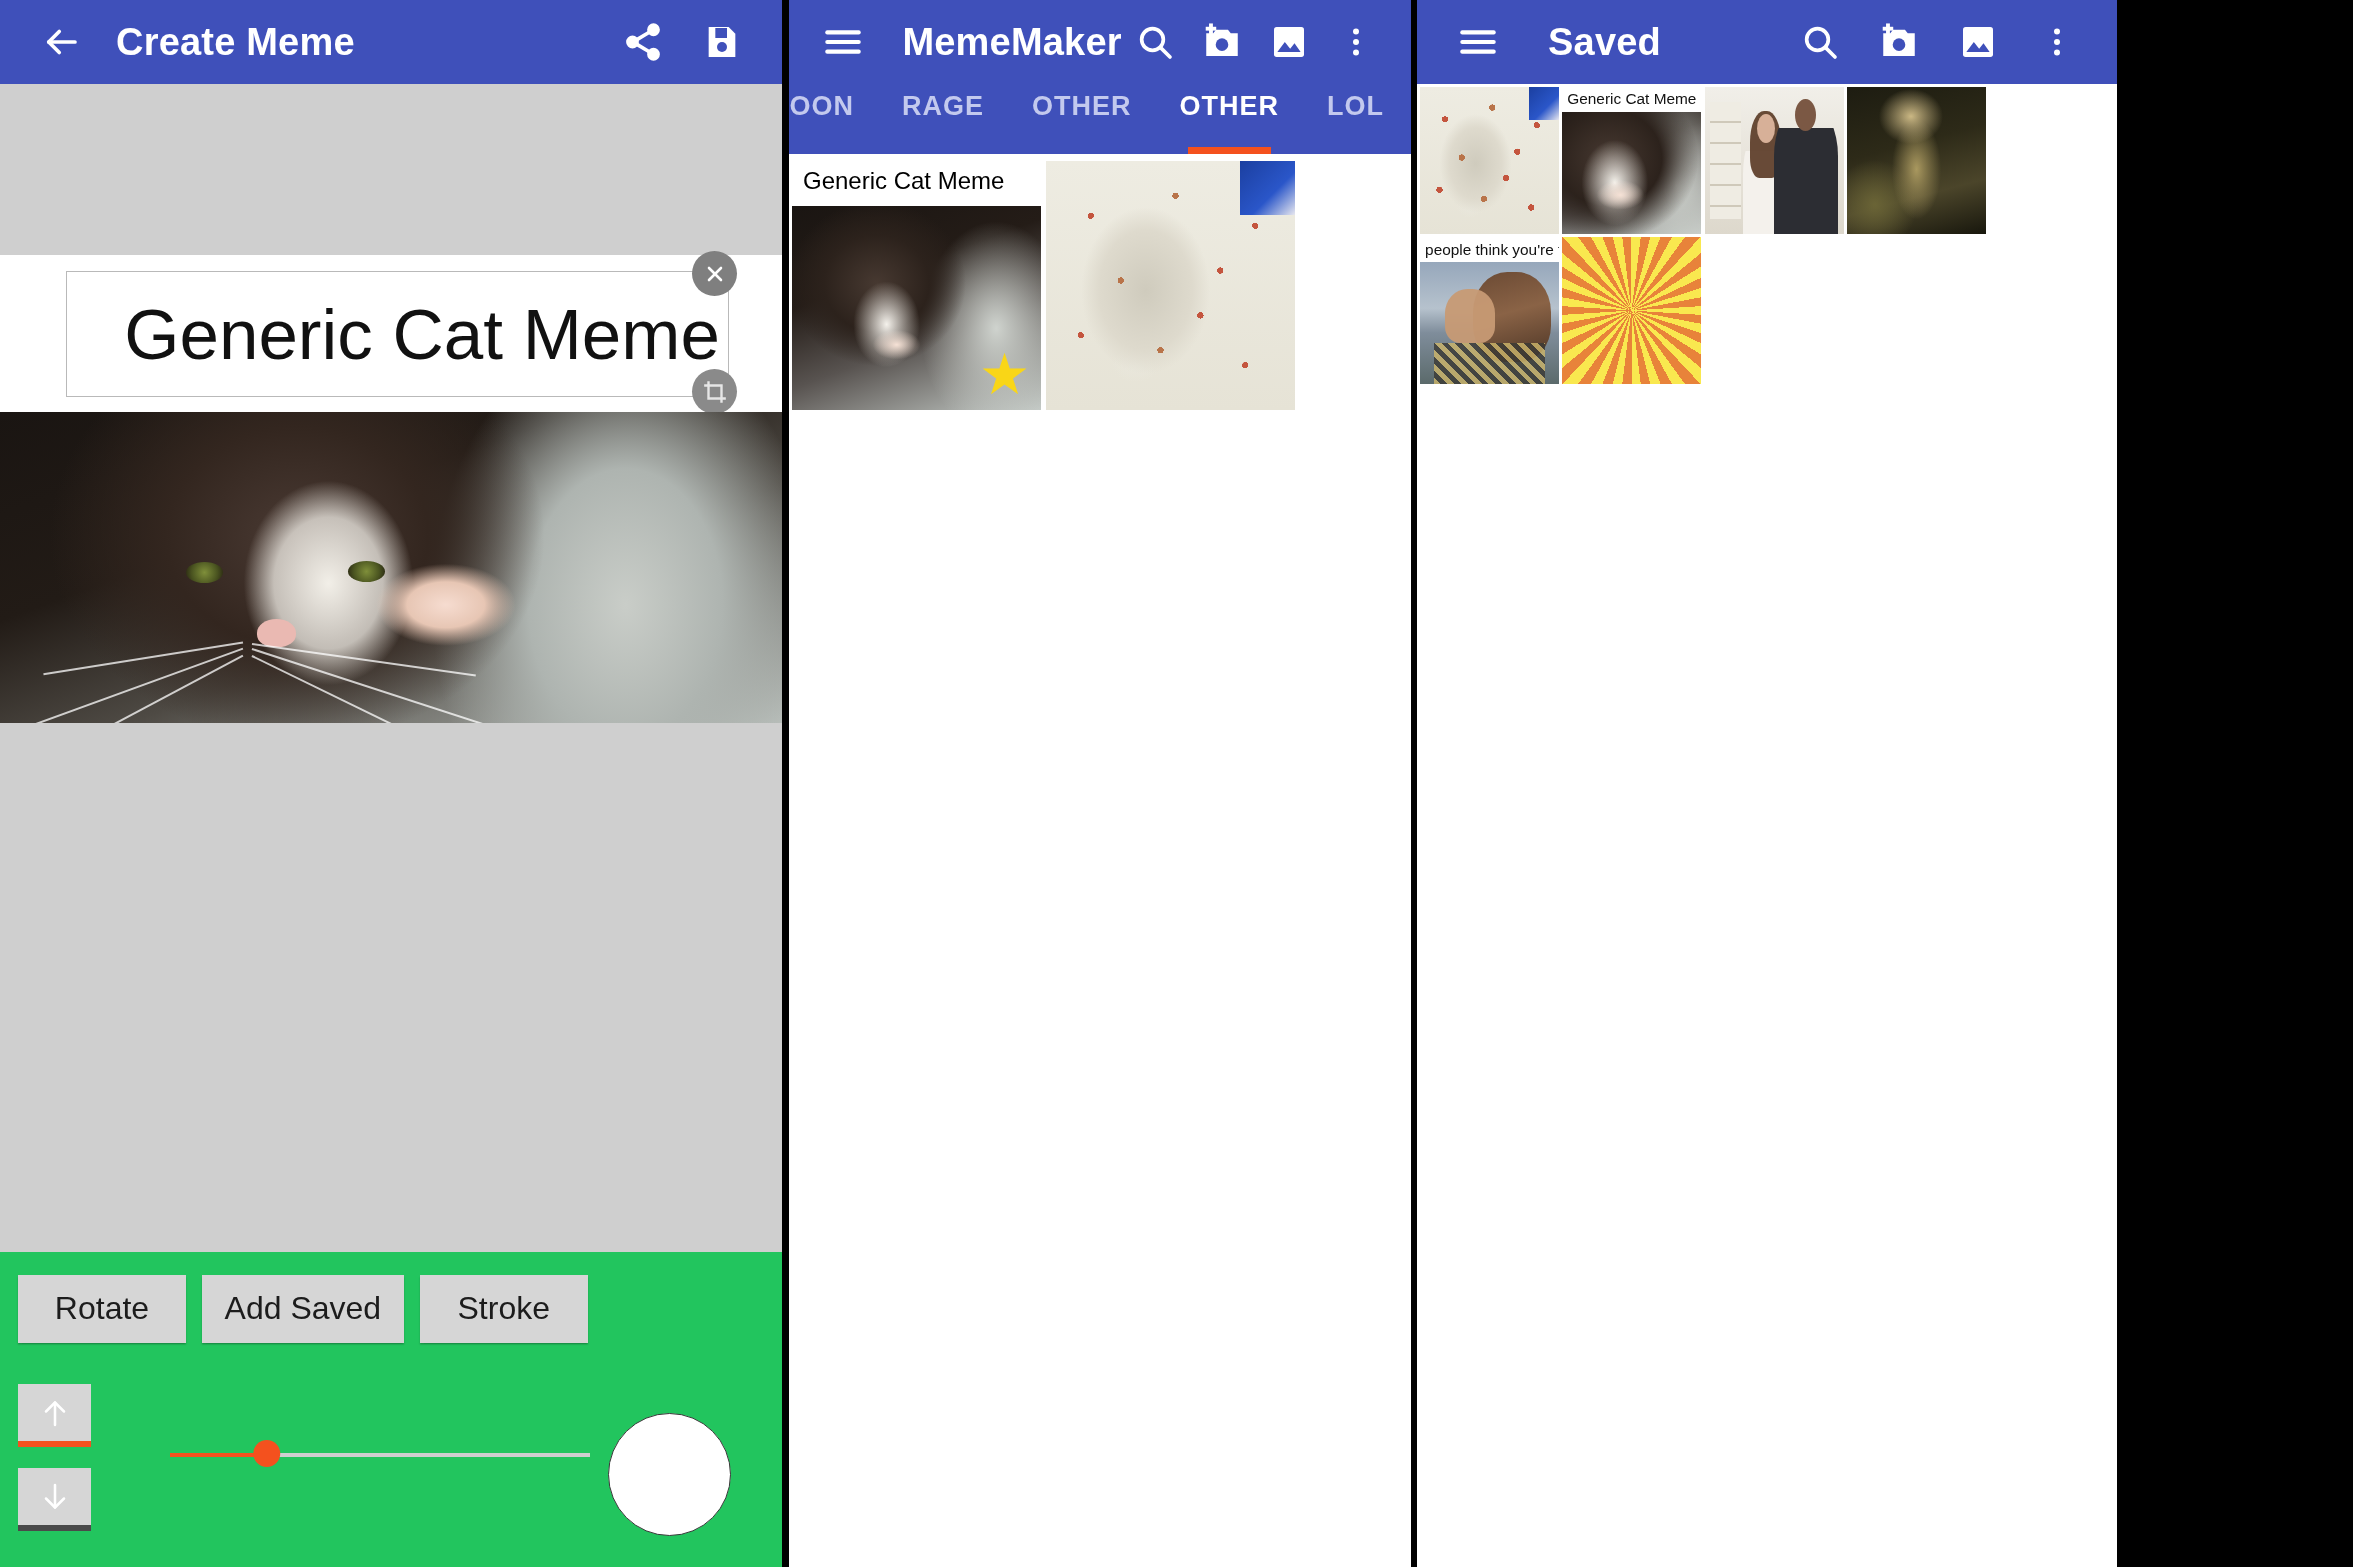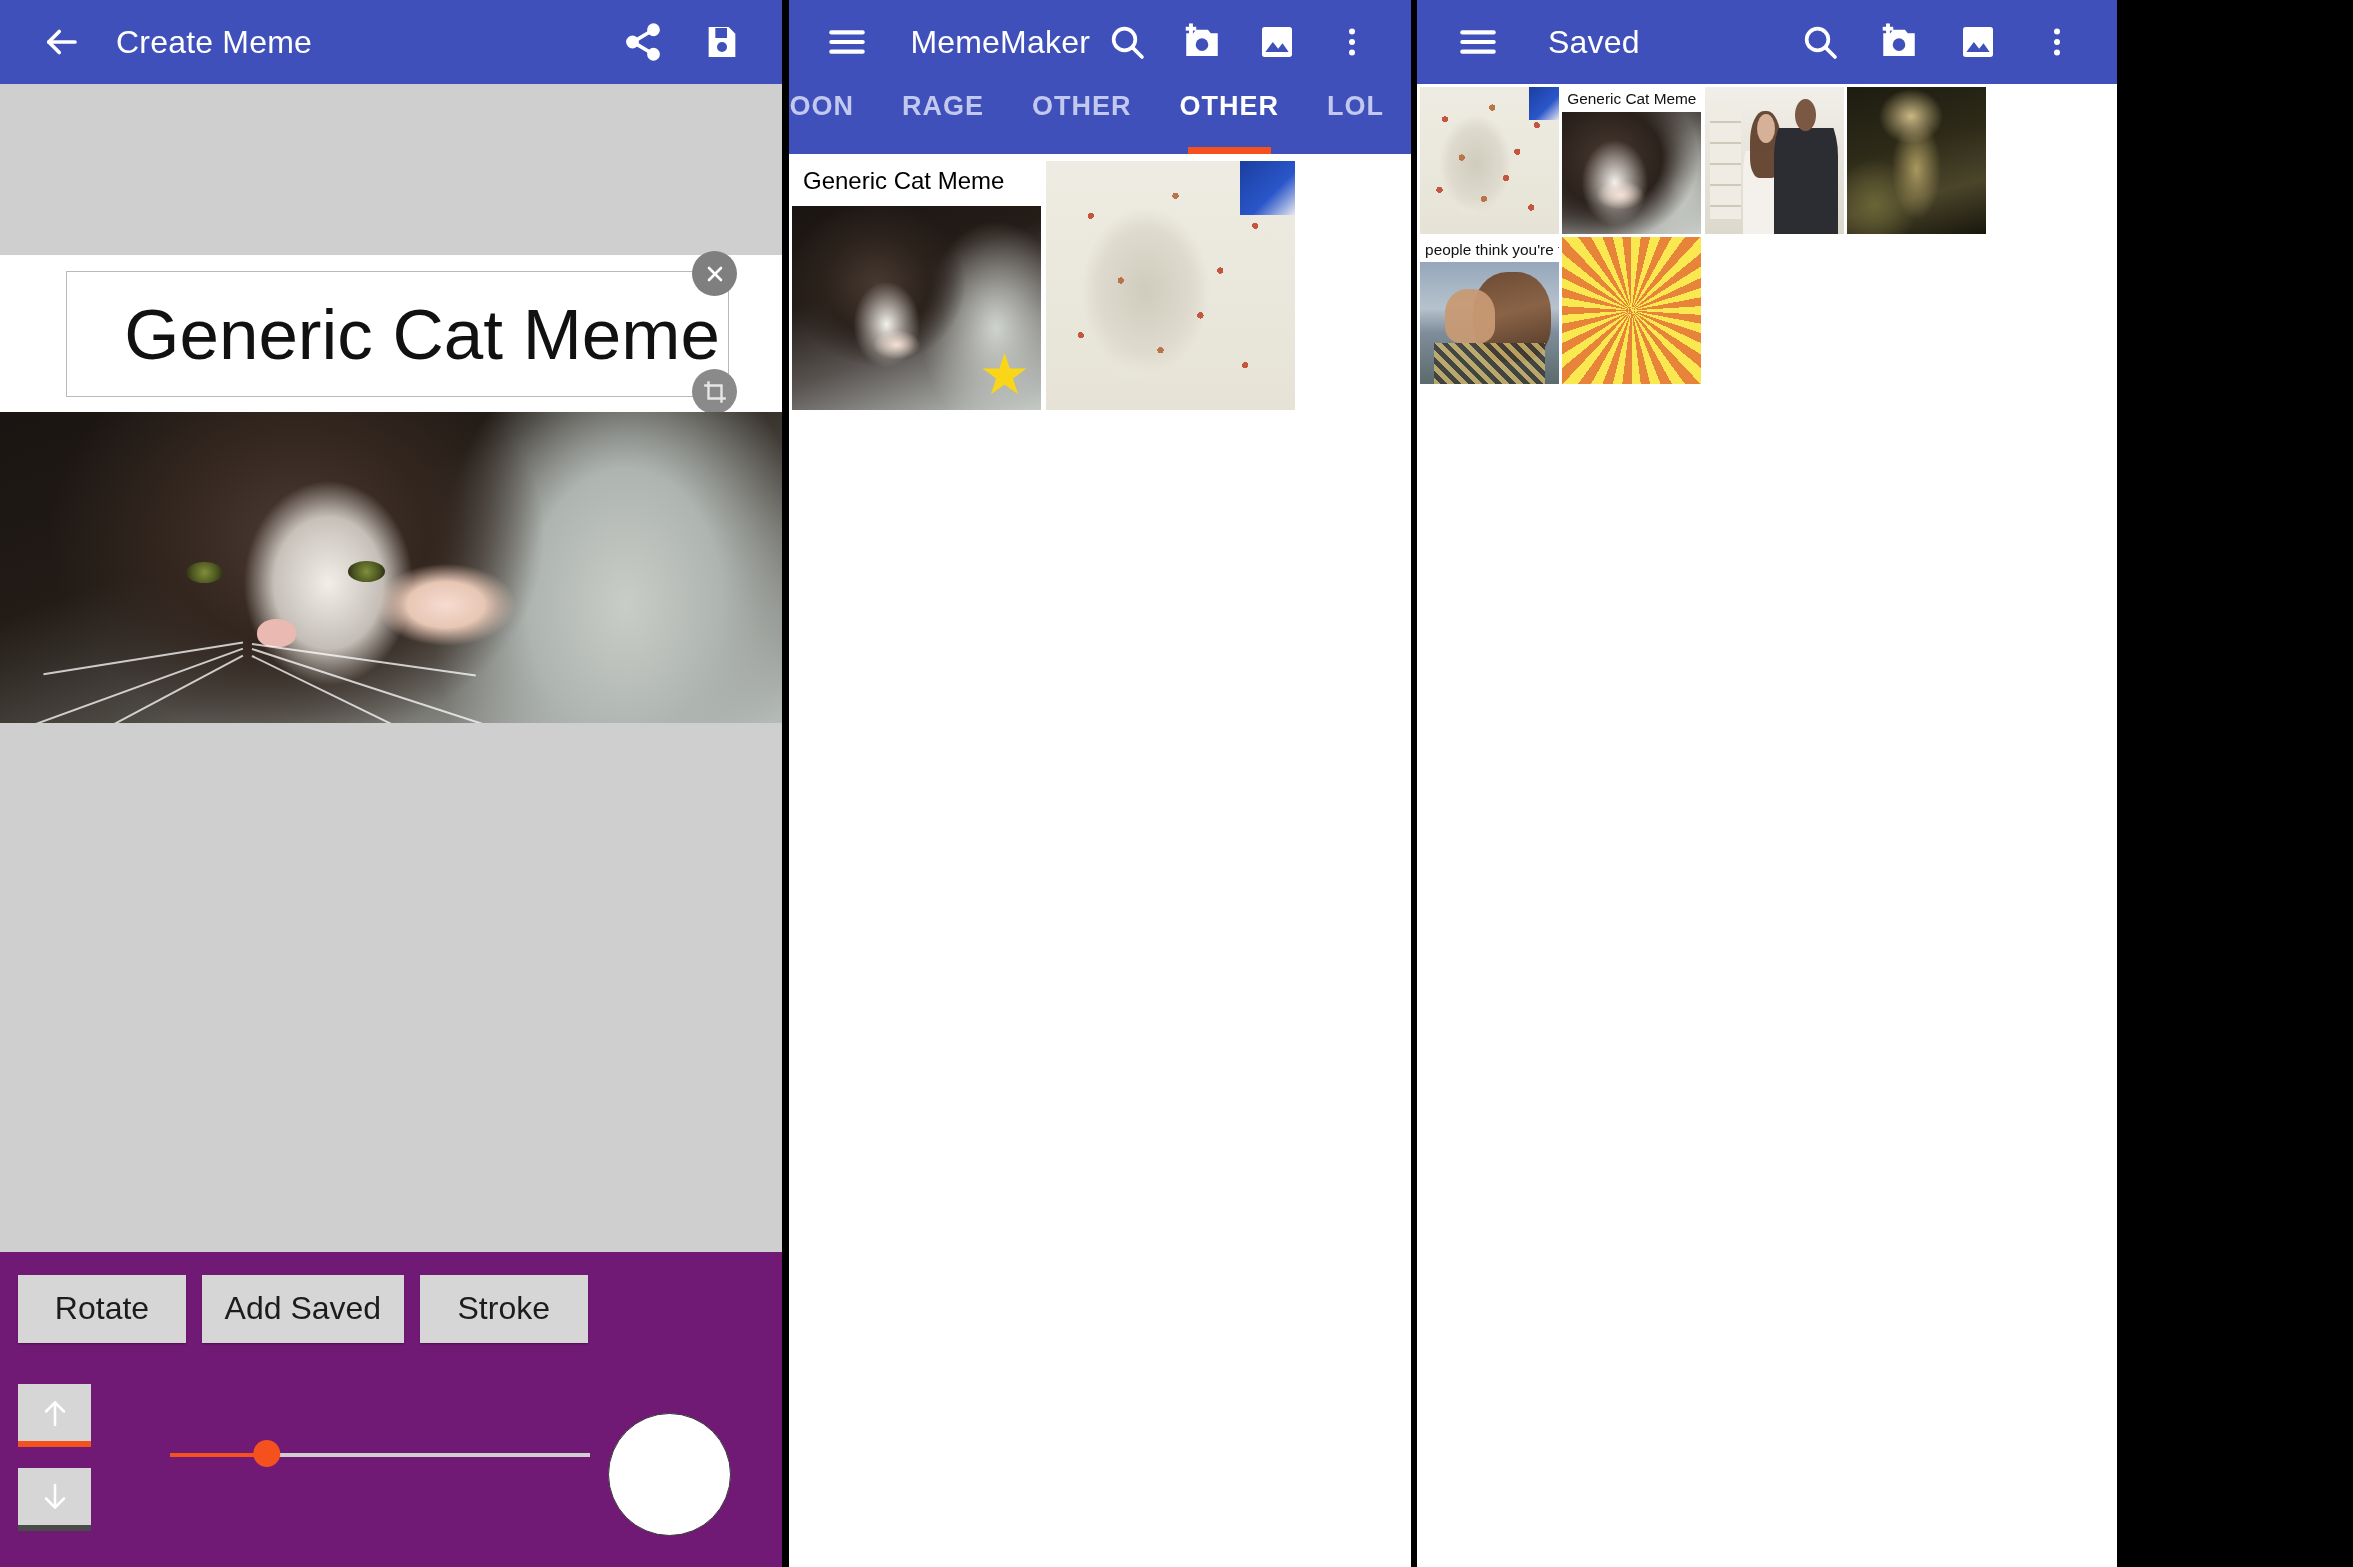--- a/index.html
+++ b/index.html
@@ -19,21 +19,21 @@
   #panel-saved { width: 700px; }
 
   
   .appbar {
     background: #3f50ba; color: #fff;
     display: flex; align-items: center;
     height: 84px; padding: 0 21px;
     position: relative;
   }
   .appbar .title {
-    font-size: 32px; font-weight: normal; letter-spacing: 0.2px;
+    font-size: 38px; font-weight: bold; letter-spacing: 0.2px;
     white-space: nowrap;
   }
   .appbar .spacer { flex: 1; }
   .ic { display: inline-flex; align-items: center; justify-content: center; }
   .ic svg { display: block; }
 
   .nav-slot { width: 79px; display: flex; align-items: center; justify-content: center; }
   .title-create { margin-left: 16px; }
   .title-gallery { margin-left: 26px; }
   .title-saved { margin-left: 31px; }
@@ -92,21 +92,21 @@
   }
   .cat-eye { position: absolute; width: 37px; height: 21px; border-radius: 50%;
              background: radial-gradient(circle at 50% 50%, #7f8f3a 0%, #4a5420 60%, #241f10 100%); }
   .cat-nose { position: absolute; width: 39px; height: 27.5px; border-radius: 50% 50% 45% 45%;
              background: #eab9b2; }
   .whisker { position: absolute; height: 1.6px; background: rgba(255,255,255,.75); transform-origin: left center; }
 
   .canvas-lower { position: absolute; left: 0; right: 0; top: 640px; bottom: 0; background: #cfcfcf; }
 
   
-  .toolbar { position: absolute; left: 0; right: 0; top: 1252px; bottom: 0; background: #701a75; }
+  .toolbar { position: absolute; left: 0; right: 0; top: 1252px; bottom: 0; background: #22c55e; }
   .btn-row { display: flex; gap: 16px; padding: 22.6px 16px 0 18px; }
   .mbtn {
     background: #d6d6d6; color: #1c1c1c; font-size: 32px;
     padding: 0 22.6px; height: 68px; min-width: 168px;
     display: flex; align-items: center; justify-content: center;
     border: none; box-shadow: 0 1.6px 1.6px rgba(0,0,0,.25); cursor: pointer;
     font-family: "Liberation Sans", sans-serif;
   }
   .slider-row { position: absolute; left: 0; right: 0; top: 121px; height: 170px; }
   .arrow-btn {

